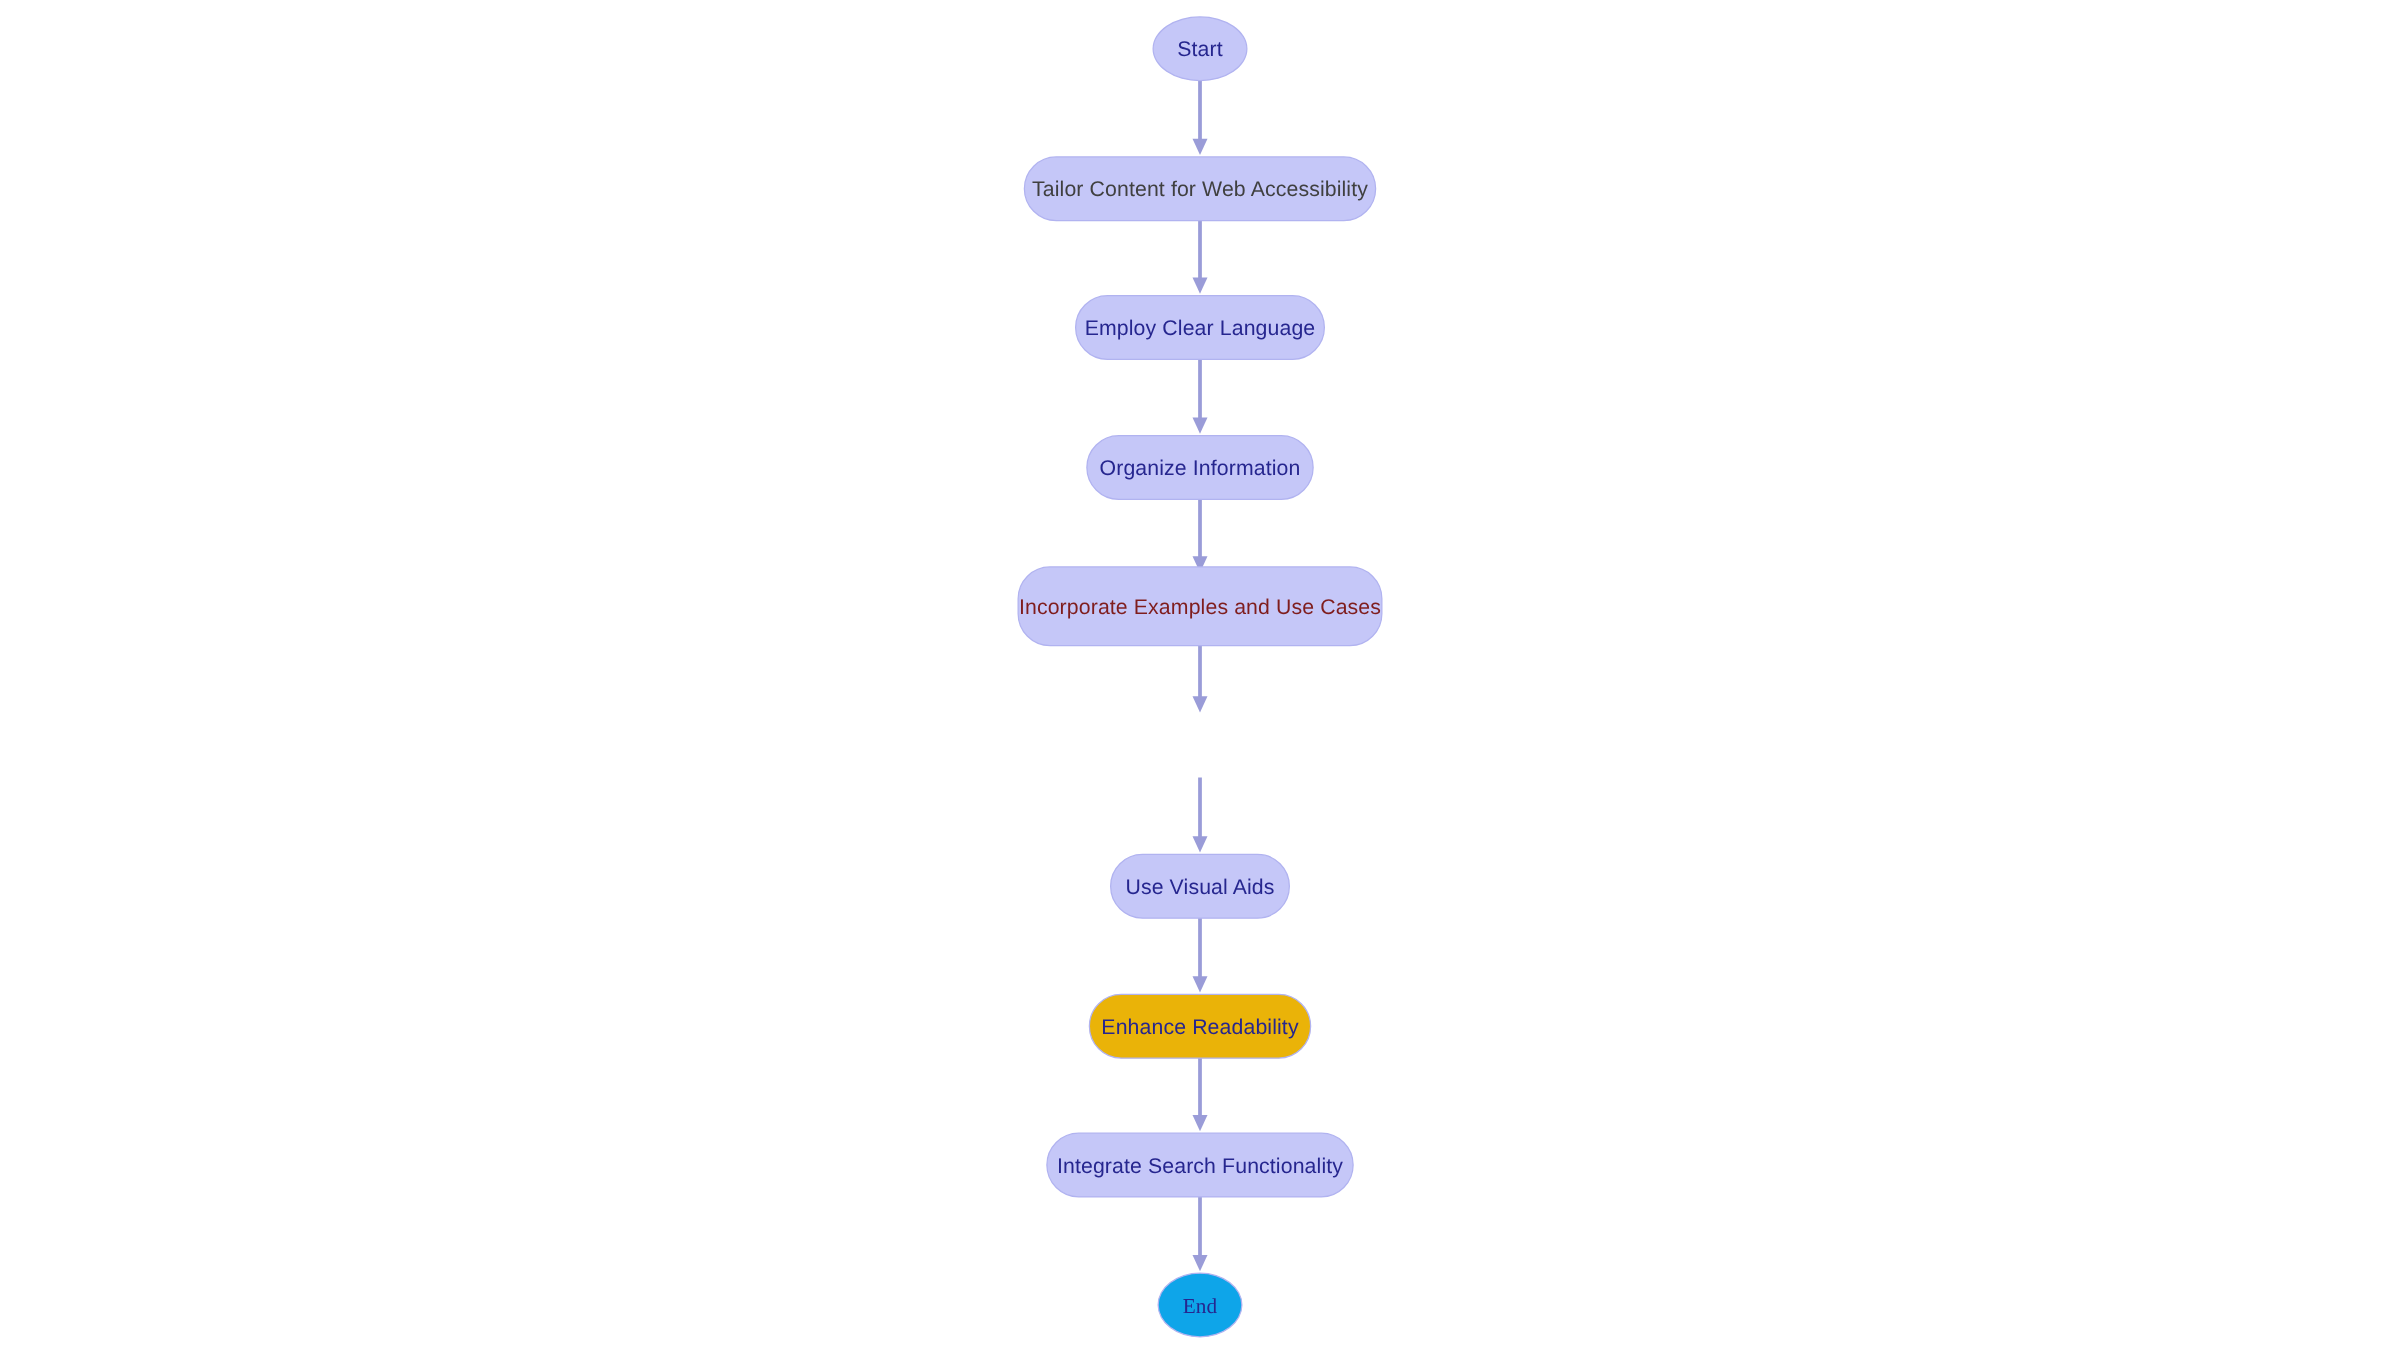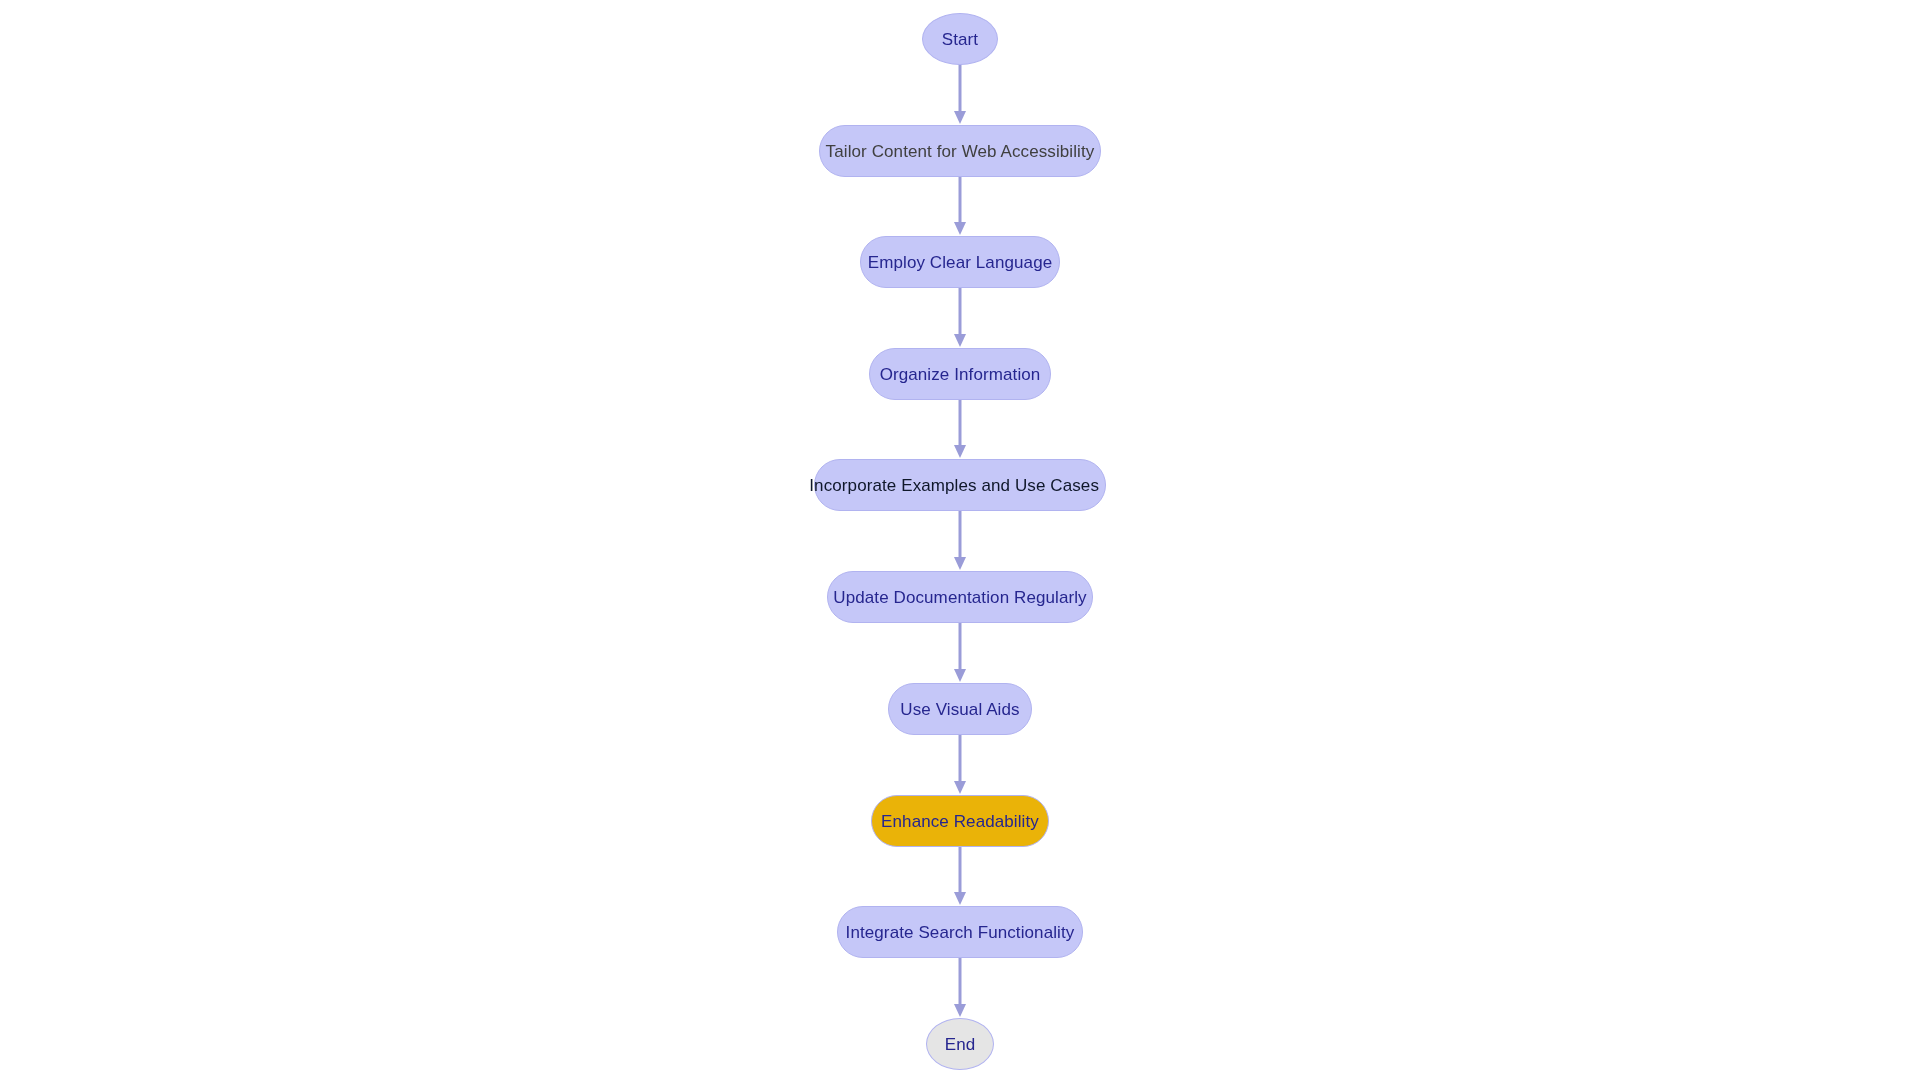--- a/index.html
+++ b/index.html
@@ -109,32 +109,29 @@
       </div>
       <div class="flow-node process" style="left: 960px; top: 150px; width: 282px; height: 52px; background: rgb(197, 199, 248); border-color: rgb(177, 179, 240); color: #404040;">
         <span class="node-label">Tailor Content for Web Accessibility</span>
       </div>
       <div class="flow-node process" style="left: 960px; top: 373px; width: 182px; height: 52px; background: rgb(197, 199, 248); border-color: rgb(177, 179, 240); color: rgb(38, 38, 143);">
         <span class="node-label">Organize Information</span>
       </div>
       <div class="flow-node process" style="left: 960px; top: 261px; width: 200px; height: 52px; background: rgb(197, 199, 248); border-color: rgb(177, 179, 240); color: rgb(38, 38, 143);">
         <span class="node-label">Employ Clear Language</span>
       </div>
-      <div class="flow-node process" style="left: 960px; top: 484px; width: 292px; height: 52px; background: rgb(197, 199, 248); border-color: rgb(177, 179, 240); color: #0f172a; justify-content: flex-end;">
+      <div class="flow-node process" style="left: 960px; top: 484px; width: 292px; height: 64px; background: rgb(197, 199, 248); border-color: rgb(177, 179, 240); color: #7f1d1d;">
         <span class="node-label">Incorporate Examples and Use Cases</span>
-      </div>
-      <div class="flow-node process" style="left: 960px; top: 596px; width: 266px; height: 52px; background: rgb(197, 199, 248); border-color: rgb(177, 179, 240); color: rgb(38, 38, 143);">
-        <span class="node-label">Update Documentation Regularly</span>
       </div>
       <div class="flow-node process" style="left: 960px; top: 708px; width: 144px; height: 52px; background: rgb(197, 199, 248); border-color: rgb(177, 179, 240); color: rgb(38, 38, 143); text-align: right;">
         <span class="node-label">Use Visual Aids</span>
       </div>
       <div class="flow-node process" style="left: 960px; top: 820px; width: 178px; height: 52px; background: #eab308; border-color: rgb(177, 179, 240); color: rgb(38, 38, 143);">
         <span class="node-label">Enhance Readability</span>
       </div>
       <div class="flow-node process" style="left: 960px; top: 931px; width: 246px; height: 52px; background: rgb(197, 199, 248); border-color: rgb(177, 179, 240); color: rgb(38, 38, 143);">
         <span class="node-label">Integrate Search Functionality</span>
       </div>
-      <div class="flow-node terminal" style="left: 960px; top: 1043px; width: 68px; height: 52px; background: #e5e5e5; border-color: rgb(177, 179, 240); color: rgb(38, 38, 143);">
+      <div class="flow-node terminal" style="left: 960px; top: 1043px; width: 68px; height: 52px; background: #0ea5e9; border-color: rgb(177, 179, 240); color: rgb(38, 38, 143); font-family: Liberation Serif, serif;">
         <span class="node-label">End</span>
       </div>
     </div>
 </div>
 
 </body></html>

